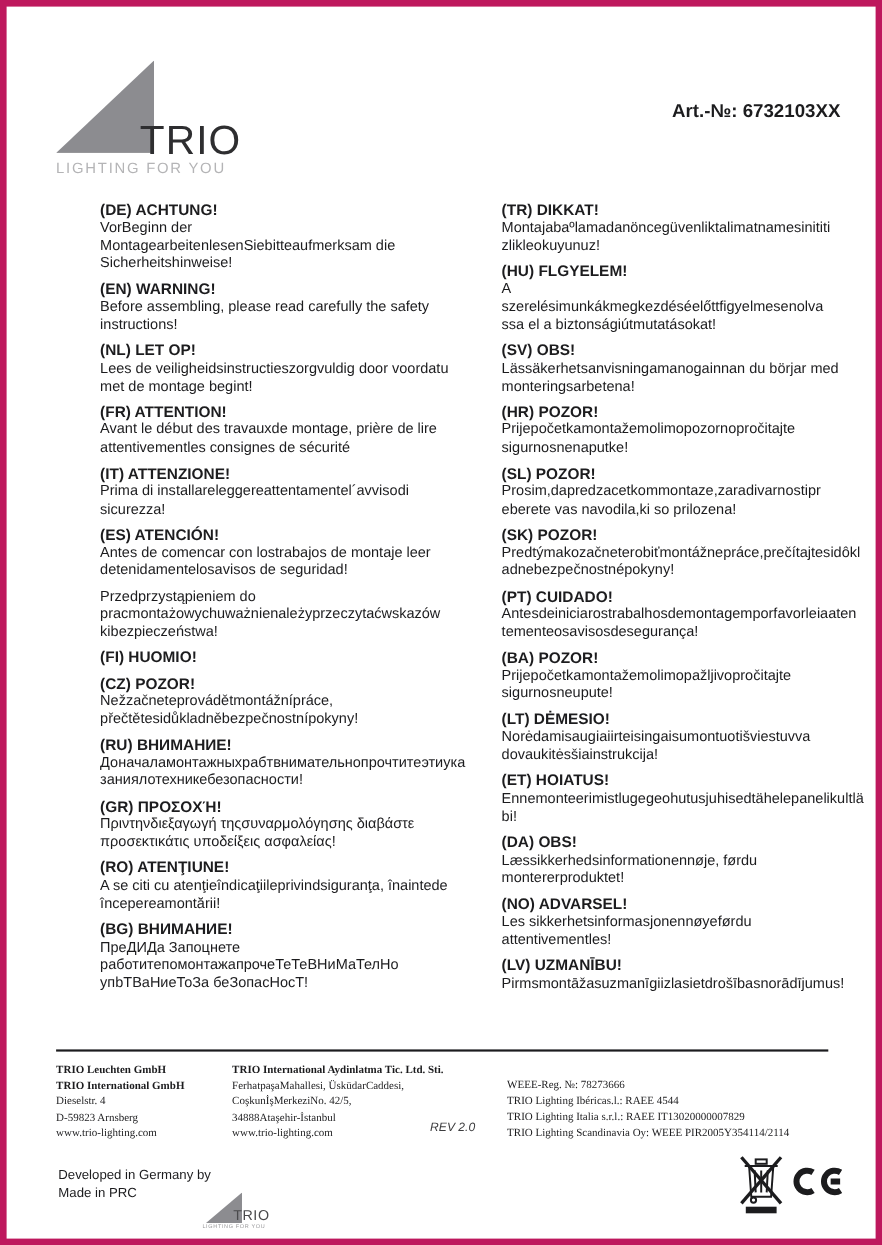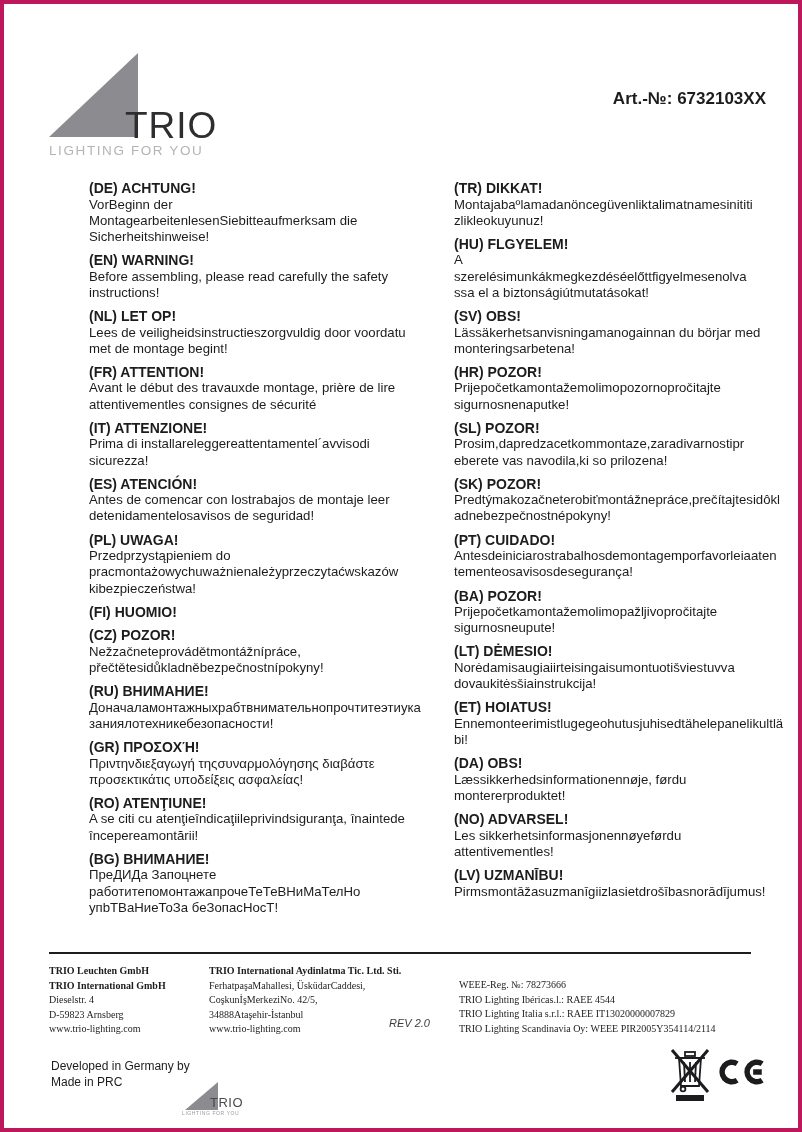--- a/index.html
+++ b/index.html
@@ -1,19 +1,19 @@
 <!DOCTYPE html>
 <html><head>
 <meta charset="utf-8">
 <style>
   * { margin:0; padding:0; box-sizing:border-box; }
   html,body { background:#fff; }
   body { font-family:"Liberation Sans","DejaVu Sans",sans-serif; color:#1c1c1e; }
   .page { position:relative; width:802px; height:1132px; background:#fff;
-          border:4px solid #be185d; overflow:hidden; }
+          border:6px solid #be185d; overflow:hidden; }
 
   
   .logo { position:absolute; left:45px; top:49px; width:200px; height:110px; }
   .logo-triangle { position:absolute; left:0; top:0; width:89px; height:84px;
     background:#8c8c90; clip-path:polygon(0 100%,100% 0,100% 100%); }
   .logo-word { position:absolute; left:76px; top:52px; font-size:37px; font-weight:200;
     letter-spacing:1px; color:#2e2e30; }
   .logo-tagline { position:absolute; left:0; top:90px; font-size:13.5px; letter-spacing:1.6px;
     color:#b4b4b6; white-space:nowrap; }
 
@@ -90,21 +90,20 @@
         <div class="w-heading">(IT) ATTENZIONE!</div>
         <div class="w-body">Prima di installareleggereattentamentel´avvisodi
 sicurezza!</div>
       </div>
       <div class="section">
         <div class="w-heading">(ES) ATENCIÓN!</div>
         <div class="w-body">Antes de comencar con lostrabajos de montaje leer
 detenidamentelosavisos de seguridad!</div>
       </div>
       <div class="section">
-        <div class="w-heading">(PL) UWAGA!</div>
         <div class="w-body">Przedprzystąpieniem do
 pracmontażowychuważnienależyprzeczytaćwskazów
 kibezpieczeństwa!</div>
       </div>
       <div class="section">
         <div class="w-heading">(FI) HUOMIO!</div>
       </div>
       <div class="section">
         <div class="w-heading">(CZ) POZOR!</div>
         <div class="w-body">Nežzačneteprovádětmontážnípráce,

